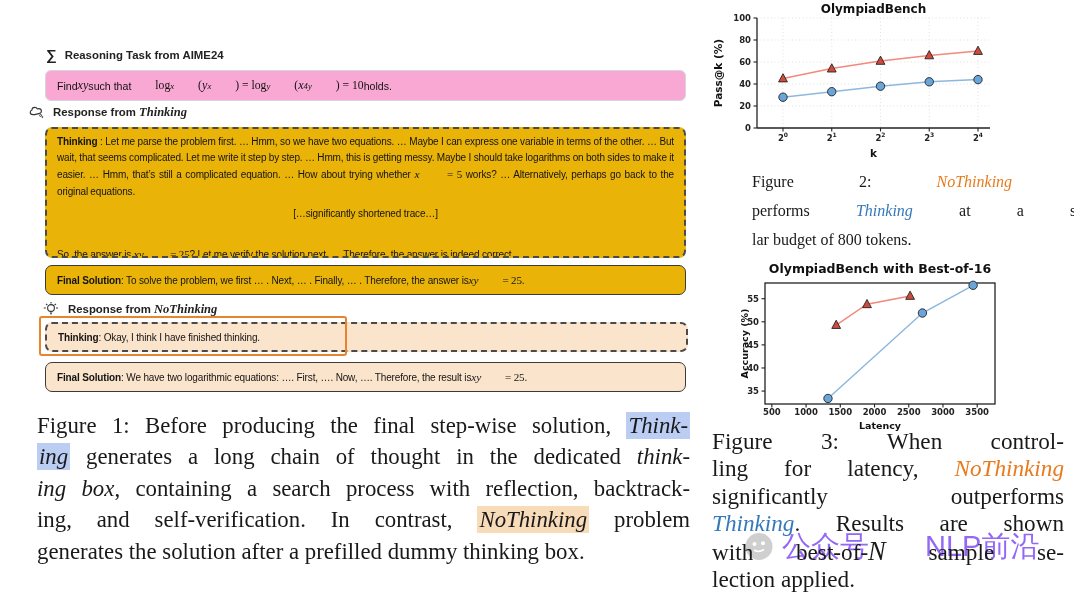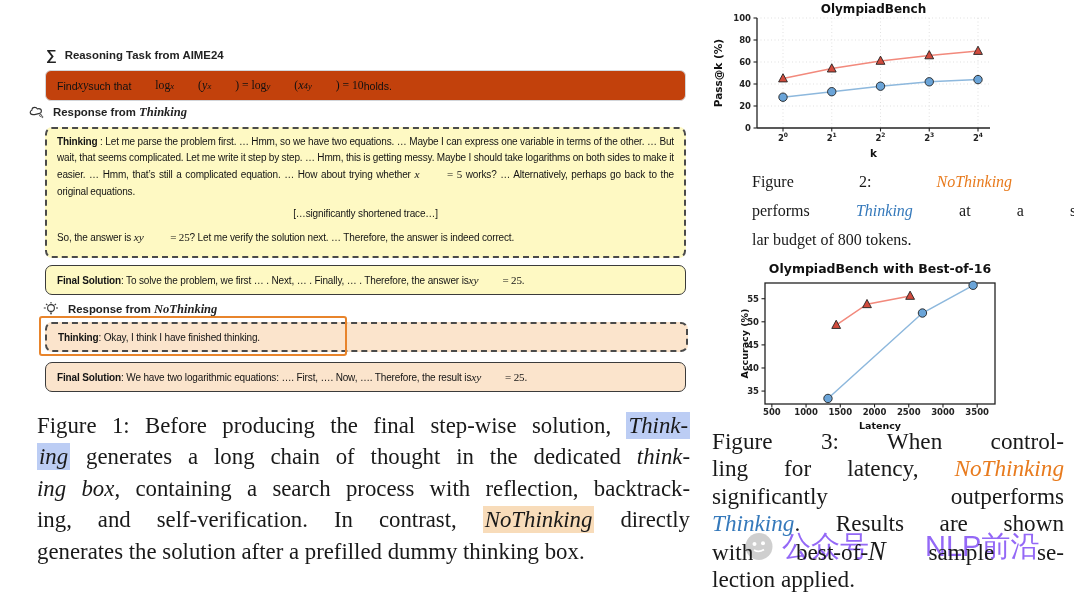--- a/index.html
+++ b/index.html
@@ -5,33 +5,33 @@
   html,body{margin:0;padding:0;background:#fff;}
   .page{position:relative;width:1074px;height:592px;background:#ffffff;overflow:hidden;
         font-family:"Liberation Sans",sans-serif;color:#111;}
 
   
   .hdr{position:absolute;display:flex;align-items:center;gap:8px;
        font-size:11.4px;font-weight:600;color:#222;}
   .sigma{font-size:15px;font-weight:600;line-height:1;}
 
   .task-box{position:absolute;left:45px;top:70px;width:617px;height:29px;
-            background:#c2410c;border:1px solid #d3d6da;border-radius:6px;
+            background:#f9a8d4;border:1px solid #d3d6da;border-radius:6px;
             display:flex;align-items:center;padding:0 11px;font-size:10.6px;color:#111;}
 
   .bbox{position:absolute;left:45px;width:617px;border-radius:7px;font-size:10px;
         color:#141414;letter-spacing:-0.15px;overflow:hidden;}
-  .blue{background:#fef9c3;}
+  .blue{background:#eab308;}
   .orange{background:#fbe4cc;}
   .dashed{border:2px dashed #4a4a4a;}
   .solidb{border:1.6px solid #3b3b3b;}
   .think-box{top:127px;height:122px;padding:5px 10px 0 10px;}
   .tb1{margin:0;text-align:justify;line-height:16.2px;word-spacing:-0.3px;}
   .tb2{margin:6px 0 7px;text-align:center;line-height:16px;}
-  .tb3{margin:7px 0 0;line-height:16px;}
+  .tb3{margin:24px 0 0;line-height:16px;}
   .oneline{display:flex;align-items:center;padding:0 11px;}
   .final-think{top:265px;height:28px;}
   .nothink{top:322px;height:26px;}
   .final-nothink{top:362px;height:28px;}
   .hl-outline{position:absolute;left:39px;top:316px;width:304px;height:36px;
               border:2.5px solid #e8842b;border-radius:3px;background:transparent;}
 
   .seg-bold{font-weight:bold;}
   .seg-mi{font-family:"Liberation Serif",serif;font-style:italic;font-size:1.14em;}
   .seg-mr{font-family:"Liberation Serif",serif;font-size:1.1em;padding-left:24px;}
@@ -153,21 +153,21 @@
       <span>: We have two logarithmic equations: …. First, …. Now, …. Therefore, the result is </span>
       <span class="seg-mi">xy</span>
       <span class="seg-mr"> = 25</span>
       <span> .</span>
     </div>
 
   <div class="cap fig1">
     <div class="ln just"><span>Figure 1: Before producing the final step-wise solution, </span><span class="seg-hl-blue-italic">Think-</span></div>
     <div class="ln just"><span class="seg-hl-blue-italic">ing</span><span> generates a long chain of thought in the dedicated </span><span class="seg-italic">think-</span></div>
     <div class="ln just"><span class="seg-italic">ing box</span><span>, containing a search process with reflection, backtrack-</span></div>
-    <div class="ln just"><span>ing, and self-verification.  In contrast, </span><span class="seg-hl-orange-italic">NoThinking</span><span> directly</span></div>
+    <div class="ln just"><span>ing, and self-verification.  In contrast, </span><span class="seg-hl-orange-italic">NoThinking</span><span> problem</span></div>
     <div class="ln"><span>generates the solution after a prefilled dummy thinking box.</span></div>
   </div>
 
   <svg id="chart2" class="chart" width="300" height="164" viewBox="0 0 300 164">
       <line x1="73" y1="18" x2="73" y2="128" stroke="#dedede" stroke-dasharray="1 2.5" stroke-width="0.9"></line>
       <line x1="121.75" y1="18" x2="121.75" y2="128" stroke="#dedede" stroke-dasharray="1 2.5" stroke-width="0.9"></line>
       <line x1="170.5" y1="18" x2="170.5" y2="128" stroke="#dedede" stroke-dasharray="1 2.5" stroke-width="0.9"></line>
       <line x1="219.25" y1="18" x2="219.25" y2="128" stroke="#dedede" stroke-dasharray="1 2.5" stroke-width="0.9"></line>
       <line x1="268" y1="18" x2="268" y2="128" stroke="#dedede" stroke-dasharray="1 2.5" stroke-width="0.9"></line>
       <line x1="47" y1="106" x2="280" y2="106" stroke="#dedede" stroke-dasharray="1 2.5" stroke-width="0.9"></line>

